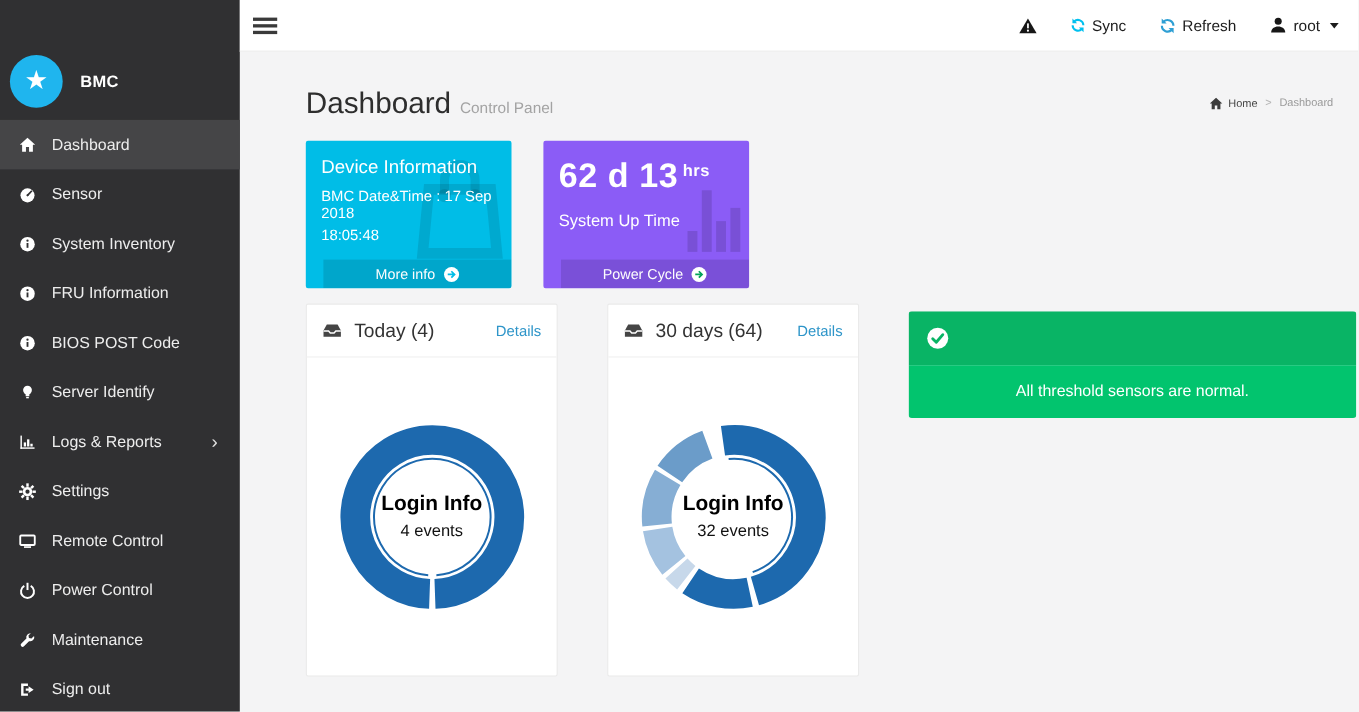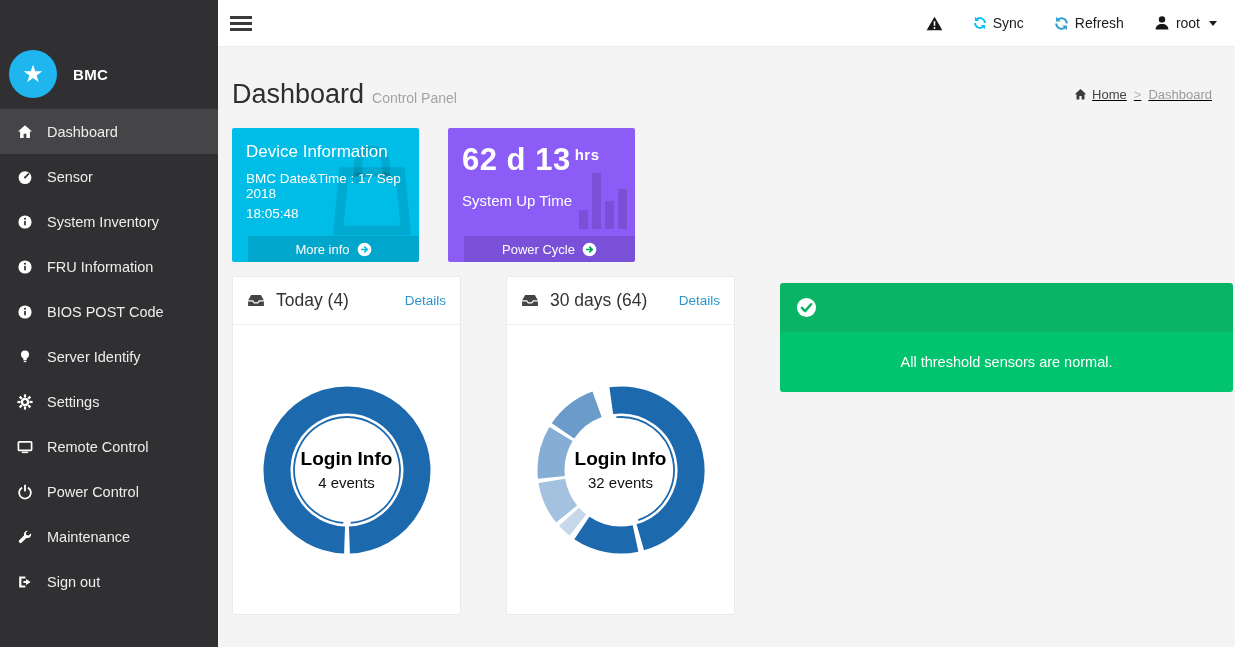--- a/index.html
+++ b/index.html
@@ -24,25 +24,25 @@
   .topbar { height:47px; background:#fff; border-bottom:1px solid #ececec; display:flex; align-items:center; justify-content:space-between; padding:0 18px 0 12px; flex-shrink:0; }
   .hamburger { width:22px; cursor:pointer; }
   .hamburger span { display:block; height:3px; background:#3a3a3a; margin:3px 0; }
   .topbar-right { display:flex; align-items:center; gap:30px; }
   .tb-item { display:flex; align-items:center; gap:6px; font-size:14px; color:#1c1c1c; cursor:pointer; }
   .tb-sync-icon { color:#00c0ef; display:inline-flex; }
   .tb-refresh-icon { color:#2e9fd4; display:inline-flex; }
   .caret-down { width:0; height:0; border-left:4px solid transparent; border-right:4px solid transparent; border-top:5px solid #1c1c1c; margin-left:3px; }
 
   
-  .content { flex:1; padding:0 2px 0 14px; }
+  .content { flex:1; padding:0 2px 0 14px;margin-left:46px; }
   .page-head { display:flex; align-items:center; justify-content:space-between; margin-top:32px; }
   .page-title { font-size:27px; font-weight:500; color:#2e2e2e; }
   .page-subtitle { font-size:14px; color:#a3a3a3; margin-left:8px; font-weight:400; }
-  .breadcrumb { display:flex; align-items:flex-end; gap:7px; font-size:13px; margin-right:21px;text-decoration:underline; }
+  .breadcrumb { display:flex; align-items:flex-start; gap:7px; font-size:10px; margin-right:21px; }
   .bc-home { color:#444; display:flex; align-items:center; gap:5px; cursor:pointer; }
   .bc-home svg { fill:#3c3c3c; }
   .bc-sep { color:#b5b5b5; }
   .bc-current { color:#9a9a9a; }
 
   .row1 { display:flex; gap:29px; margin-top:18px; }
   .small-card { width:187px; height:134px; border-radius:2px; position:relative; color:#fff; overflow:hidden; cursor:default; }
   .small-card.device { background:#00bde7; }
   .small-card.uptime { background:#8b5cf6; }
   .card-body { padding:14px 14px 0 14px; position:relative; z-index:1; }
@@ -68,21 +68,21 @@
   .stat-body { height:289px; display:flex; align-items:center; justify-content:center; }
   .donut-wrap { position:relative; width:170px; height:170px; }
   .donut-wrap svg { position:absolute; inset:0; }
   .donut-center { position:absolute; inset:0; display:flex; flex-direction:column; align-items:center; justify-content:center; z-index:1; }
   .donut-label { font-size:19px; font-weight:bold; color:#000; }
   .donut-sub { font-size:15px; color:#111; margin-top:4px; }
 
   .banner { flex:1; margin-top:7px; border-radius:3px; overflow:hidden; }
   .banner-head { background:#09b465; height:49px; display:flex; align-items:center; gap:13px; padding:0 16px; }
   .banner-title { color:#fff; font-size:19px; }
-  .banner-body { background:#02c46e; height:60px; display:flex; align-items:center; justify-content:center; color:#fff; font-size:14.5px; }
+  .banner-body { background:#02c46e; height:48px; display:flex; align-items:center; justify-content:center; color:#fff; font-size:14.5px; }
 </style>
 </head>
 <body>
 
 <div class="app">
 
   <aside class="sidebar">
     <div class="logo">
       <div class="logo-circle">
         <span class="logo-star">★</span>
@@ -140,20 +140,33 @@
         </div>
         <div class="nav-item">
           <span class="nav-icon">
             <svg viewBox="0 0 16 16">
               <circle cx="8" cy="5.6" r="4"></circle>
               <rect x="6.3" y="9" width="3.4" height="2.2"></rect>
               <rect x="6.8" y="11.8" width="2.4" height="1.3"></rect>
             </svg>
           </span>
           <span class="nav-label">Server Identify</span>
+        </div>
+        <div class="nav-item">
+          <span class="nav-icon">
+            <svg viewBox="0 0 16 16">
+              <rect x="1.6" y="2" width="1.3" height="12"></rect>
+              <rect x="1.6" y="12.7" width="12.8" height="1.3"></rect>
+              <rect x="4.6" y="8.2" width="2.1" height="3.7"></rect>
+              <rect x="7.6" y="5.4" width="2.1" height="6.5"></rect>
+              <rect x="10.6" y="9.4" width="2.1" height="2.5"></rect>
+            </svg>
+          </span>
+          <span class="nav-label">Logs &amp; Reports</span>
+          <span class="nav-caret">›</span>
         </div>
         <div class="nav-item">
           <span class="nav-icon">
             <svg viewBox="0 0 16 16">
               <circle cx="8" cy="8" r="3.1" fill="none" stroke="currentColor" stroke-width="2.4"></circle>
               <rect x="6.9" y="0.4" width="2.2" height="3.1"></rect>
               <rect x="6.9" y="0.4" width="2.2" height="3.1" transform="rotate(45 8 8)"></rect>
               <rect x="6.9" y="0.4" width="2.2" height="3.1" transform="rotate(90 8 8)"></rect>
               <rect x="6.9" y="0.4" width="2.2" height="3.1" transform="rotate(135 8 8)"></rect>
               <rect x="6.9" y="0.4" width="2.2" height="3.1" transform="rotate(180 8 8)"></rect>

